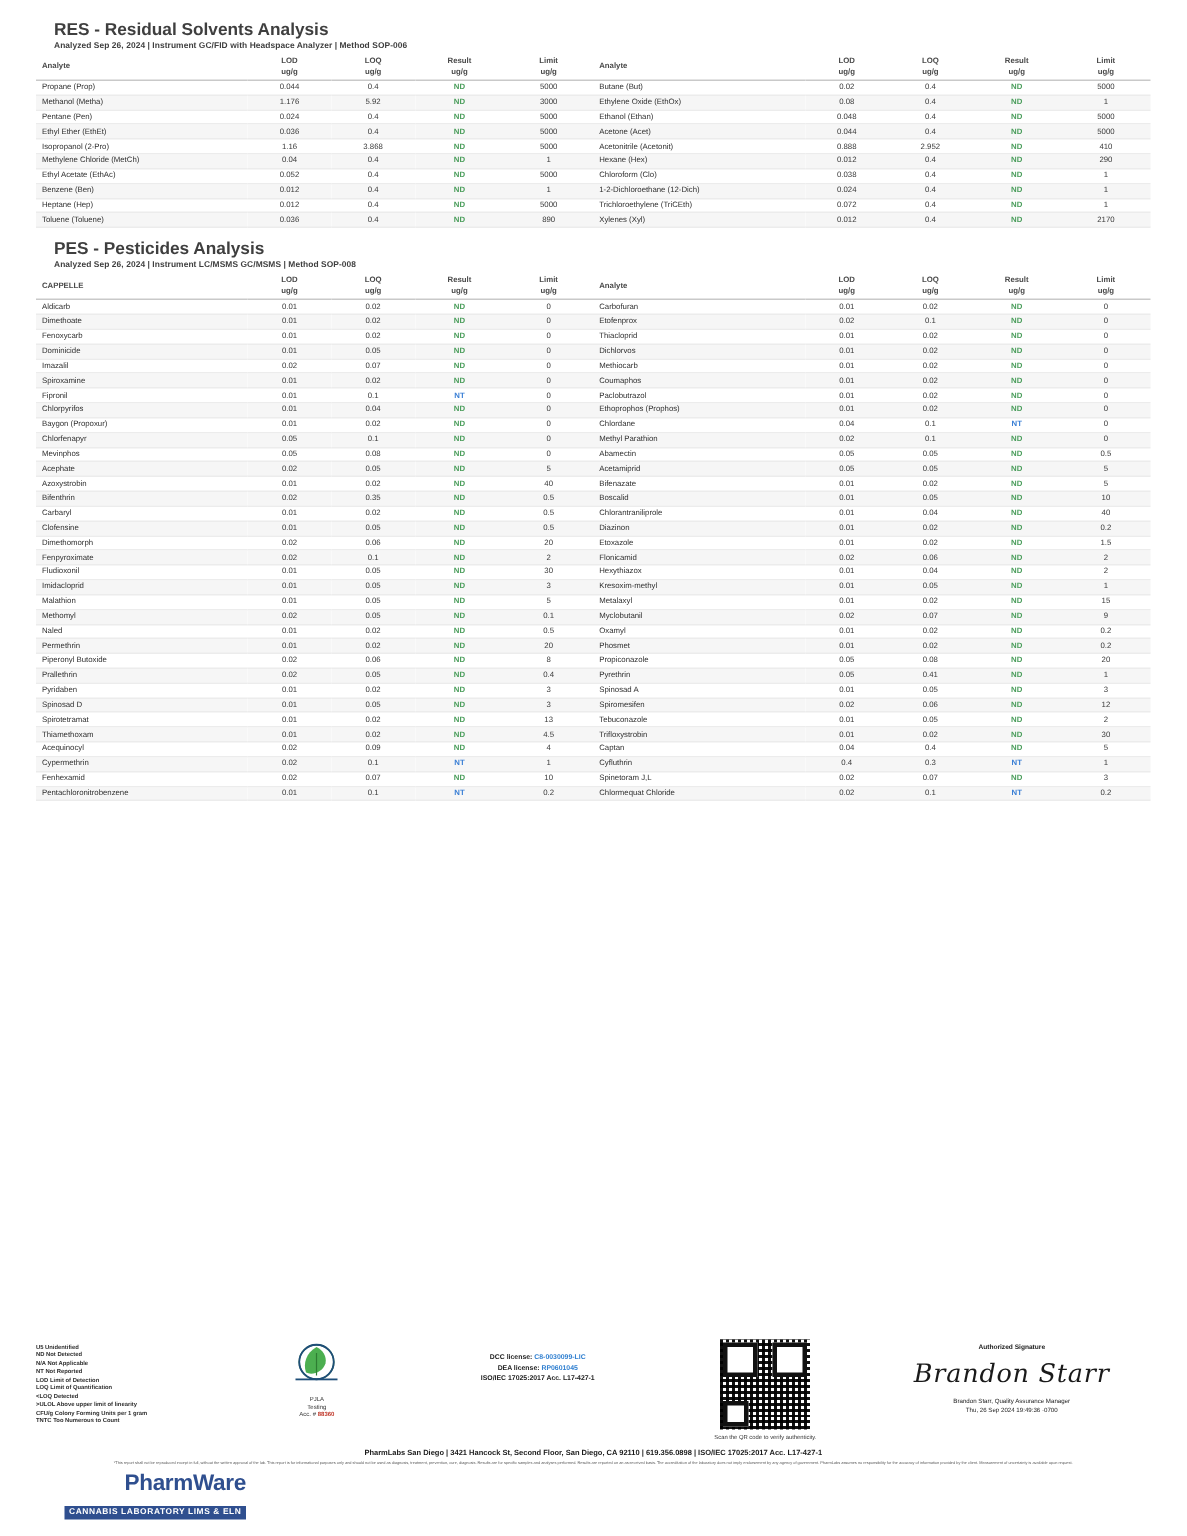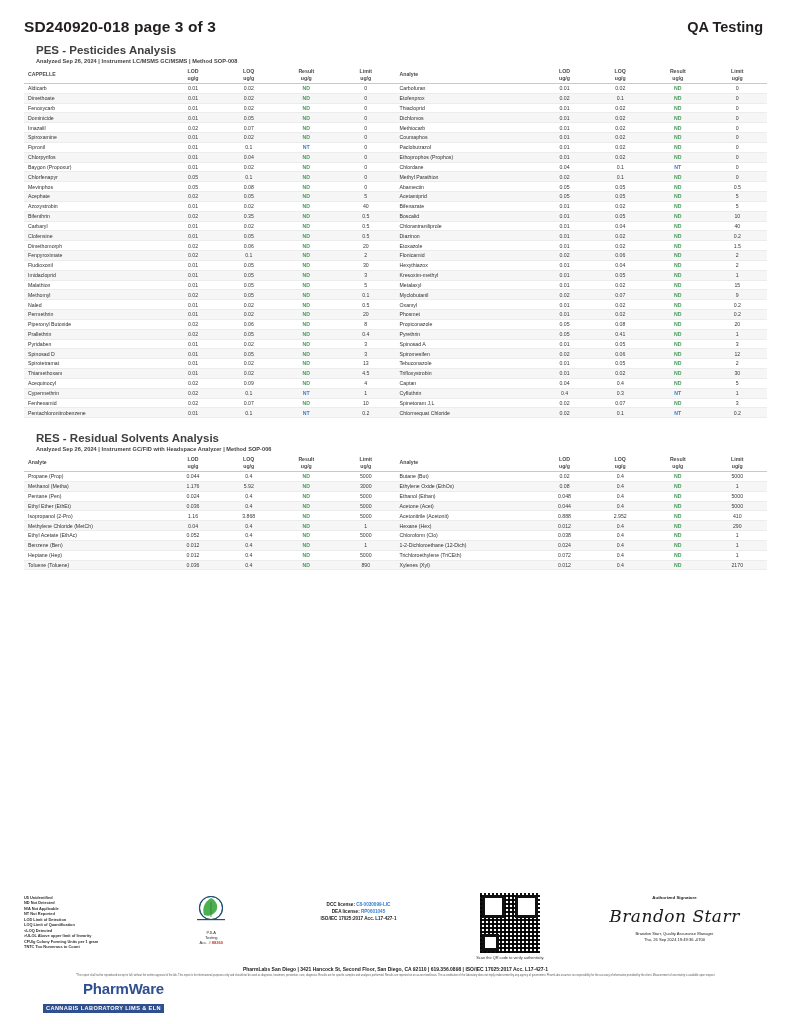--- a/index.html
+++ b/index.html
@@ -250,23 +250,214 @@
     padding: 1.5px 3px;
     display: inline-block;
     margin-top: 1px;
   }
 </style>
 </head>
 <body>
 
 <div class="page">
 
-  <div class="doc-header">
-    <div class="doc-id">SD240920-018 page 3 of 3</div>
-    <div class="doc-qa">QA Testing</div>
+
+  <div class="section" style="margin-top:14px;">
+    <div class="section-title">RES - Residual Solvents Analysis</div>
+    <div class="section-sub">Analyzed Sep 26, 2024  |  Instrument GC/FID with Headspace Analyzer  |  Method SOP-006</div>
+    <div class="tbl-wrap">
+      <table class="analytes">
+        <colgroup>
+            <col class="c-analyte">
+            <col class="c-lod">
+            <col class="c-loq">
+            <col class="c-res">
+            <col class="c-lim">
+          </colgroup>
+        <thead>
+            <tr>
+              <th class="left">Analyte</th>
+              <th>LOD
+ug/g</th>
+              <th>LOQ
+ug/g</th>
+              <th>Result
+ug/g</th>
+              <th>Limit
+ug/g</th>
+            </tr>
+          </thead>
+        <tbody>
+            <tr>
+              <td class="left">Propane (Prop)</td>
+              <td>0.044</td>
+              <td>0.4</td>
+              <td><span class="nd">ND</span></td>
+              <td>5000</td>
+            </tr>
+            <tr>
+              <td class="left">Methanol (Metha)</td>
+              <td>1.176</td>
+              <td>5.92</td>
+              <td><span class="nd">ND</span></td>
+              <td>3000</td>
+            </tr>
+            <tr>
+              <td class="left">Pentane (Pen)</td>
+              <td>0.024</td>
+              <td>0.4</td>
+              <td><span class="nd">ND</span></td>
+              <td>5000</td>
+            </tr>
+            <tr>
+              <td class="left">Ethyl Ether (EthEt)</td>
+              <td>0.036</td>
+              <td>0.4</td>
+              <td><span class="nd">ND</span></td>
+              <td>5000</td>
+            </tr>
+            <tr>
+              <td class="left">Isopropanol (2-Pro)</td>
+              <td>1.16</td>
+              <td>3.868</td>
+              <td><span class="nd">ND</span></td>
+              <td>5000</td>
+            </tr>
+            <tr>
+              <td class="left">Methylene Chloride (MetCh)</td>
+              <td>0.04</td>
+              <td>0.4</td>
+              <td><span class="nd">ND</span></td>
+              <td>1</td>
+            </tr>
+            <tr>
+              <td class="left">Ethyl Acetate (EthAc)</td>
+              <td>0.052</td>
+              <td>0.4</td>
+              <td><span class="nd">ND</span></td>
+              <td>5000</td>
+            </tr>
+            <tr>
+              <td class="left">Benzene (Ben)</td>
+              <td>0.012</td>
+              <td>0.4</td>
+              <td><span class="nd">ND</span></td>
+              <td>1</td>
+            </tr>
+            <tr>
+              <td class="left">Heptane (Hep)</td>
+              <td>0.012</td>
+              <td>0.4</td>
+              <td><span class="nd">ND</span></td>
+              <td>5000</td>
+            </tr>
+            <tr>
+              <td class="left">Toluene (Toluene)</td>
+              <td>0.036</td>
+              <td>0.4</td>
+              <td><span class="nd">ND</span></td>
+              <td>890</td>
+            </tr>
+          </tbody>
+      </table>
+      <table class="analytes">
+        <colgroup>
+            <col class="c-analyte">
+            <col class="c-lod">
+            <col class="c-loq">
+            <col class="c-res">
+            <col class="c-lim">
+          </colgroup>
+        <thead>
+            <tr>
+              <th class="left">Analyte</th>
+              <th>LOD
+ug/g</th>
+              <th>LOQ
+ug/g</th>
+              <th>Result
+ug/g</th>
+              <th>Limit
+ug/g</th>
+            </tr>
+          </thead>
+        <tbody>
+            <tr>
+              <td class="left">Butane (But)</td>
+              <td>0.02</td>
+              <td>0.4</td>
+              <td><span class="nd">ND</span></td>
+              <td>5000</td>
+            </tr>
+            <tr>
+              <td class="left">Ethylene Oxide (EthOx)</td>
+              <td>0.08</td>
+              <td>0.4</td>
+              <td><span class="nd">ND</span></td>
+              <td>1</td>
+            </tr>
+            <tr>
+              <td class="left">Ethanol (Ethan)</td>
+              <td>0.048</td>
+              <td>0.4</td>
+              <td><span class="nd">ND</span></td>
+              <td>5000</td>
+            </tr>
+            <tr>
+              <td class="left">Acetone (Acet)</td>
+              <td>0.044</td>
+              <td>0.4</td>
+              <td><span class="nd">ND</span></td>
+              <td>5000</td>
+            </tr>
+            <tr>
+              <td class="left">Acetonitrile (Acetonit)</td>
+              <td>0.888</td>
+              <td>2.952</td>
+              <td><span class="nd">ND</span></td>
+              <td>410</td>
+            </tr>
+            <tr>
+              <td class="left">Hexane (Hex)</td>
+              <td>0.012</td>
+              <td>0.4</td>
+              <td><span class="nd">ND</span></td>
+              <td>290</td>
+            </tr>
+            <tr>
+              <td class="left">Chloroform (Clo)</td>
+              <td>0.038</td>
+              <td>0.4</td>
+              <td><span class="nd">ND</span></td>
+              <td>1</td>
+            </tr>
+            <tr>
+              <td class="left">1-2-Dichloroethane (12-Dich)</td>
+              <td>0.024</td>
+              <td>0.4</td>
+              <td><span class="nd">ND</span></td>
+              <td>1</td>
+            </tr>
+            <tr>
+              <td class="left">Trichloroethylene (TriCEth)</td>
+              <td>0.072</td>
+              <td>0.4</td>
+              <td><span class="nd">ND</span></td>
+              <td>1</td>
+            </tr>
+            <tr>
+              <td class="left">Xylenes (Xyl)</td>
+              <td>0.012</td>
+              <td>0.4</td>
+              <td><span class="nd">ND</span></td>
+              <td>2170</td>
+            </tr>
+          </tbody>
+      </table>
+    </div>
   </div>
 
   <div class="section">
     <div class="section-title">PES - Pesticides Analysis</div>
     <div class="section-sub">Analyzed Sep 26, 2024  |  Instrument LC/MSMS GC/MSMS  |  Method SOP-008</div>
     <div class="tbl-wrap">
       <table class="analytes">
         <colgroup>
             <col class="c-analyte">
             <col class="c-lod">
@@ -780,215 +971,20 @@
               <td>0.07</td>
               <td><span class="nd">ND</span></td>
               <td>3</td>
             </tr>
             <tr>
               <td class="left">Chlormequat Chloride</td>
               <td>0.02</td>
               <td>0.1</td>
               <td><span class="nt">NT</span></td>
               <td>0.2</td>
-            </tr>
-          </tbody>
-      </table>
-    </div>
-  </div>
-
-  <div class="section" style="margin-top:14px;">
-    <div class="section-title">RES - Residual Solvents Analysis</div>
-    <div class="section-sub">Analyzed Sep 26, 2024  |  Instrument GC/FID with Headspace Analyzer  |  Method SOP-006</div>
-    <div class="tbl-wrap">
-      <table class="analytes">
-        <colgroup>
-            <col class="c-analyte">
-            <col class="c-lod">
-            <col class="c-loq">
-            <col class="c-res">
-            <col class="c-lim">
-          </colgroup>
-        <thead>
-            <tr>
-              <th class="left">Analyte</th>
-              <th>LOD
-ug/g</th>
-              <th>LOQ
-ug/g</th>
-              <th>Result
-ug/g</th>
-              <th>Limit
-ug/g</th>
-            </tr>
-          </thead>
-        <tbody>
-            <tr>
-              <td class="left">Propane (Prop)</td>
-              <td>0.044</td>
-              <td>0.4</td>
-              <td><span class="nd">ND</span></td>
-              <td>5000</td>
-            </tr>
-            <tr>
-              <td class="left">Methanol (Metha)</td>
-              <td>1.176</td>
-              <td>5.92</td>
-              <td><span class="nd">ND</span></td>
-              <td>3000</td>
-            </tr>
-            <tr>
-              <td class="left">Pentane (Pen)</td>
-              <td>0.024</td>
-              <td>0.4</td>
-              <td><span class="nd">ND</span></td>
-              <td>5000</td>
-            </tr>
-            <tr>
-              <td class="left">Ethyl Ether (EthEt)</td>
-              <td>0.036</td>
-              <td>0.4</td>
-              <td><span class="nd">ND</span></td>
-              <td>5000</td>
-            </tr>
-            <tr>
-              <td class="left">Isopropanol (2-Pro)</td>
-              <td>1.16</td>
-              <td>3.868</td>
-              <td><span class="nd">ND</span></td>
-              <td>5000</td>
-            </tr>
-            <tr>
-              <td class="left">Methylene Chloride (MetCh)</td>
-              <td>0.04</td>
-              <td>0.4</td>
-              <td><span class="nd">ND</span></td>
-              <td>1</td>
-            </tr>
-            <tr>
-              <td class="left">Ethyl Acetate (EthAc)</td>
-              <td>0.052</td>
-              <td>0.4</td>
-              <td><span class="nd">ND</span></td>
-              <td>5000</td>
-            </tr>
-            <tr>
-              <td class="left">Benzene (Ben)</td>
-              <td>0.012</td>
-              <td>0.4</td>
-              <td><span class="nd">ND</span></td>
-              <td>1</td>
-            </tr>
-            <tr>
-              <td class="left">Heptane (Hep)</td>
-              <td>0.012</td>
-              <td>0.4</td>
-              <td><span class="nd">ND</span></td>
-              <td>5000</td>
-            </tr>
-            <tr>
-              <td class="left">Toluene (Toluene)</td>
-              <td>0.036</td>
-              <td>0.4</td>
-              <td><span class="nd">ND</span></td>
-              <td>890</td>
-            </tr>
-          </tbody>
-      </table>
-      <table class="analytes">
-        <colgroup>
-            <col class="c-analyte">
-            <col class="c-lod">
-            <col class="c-loq">
-            <col class="c-res">
-            <col class="c-lim">
-          </colgroup>
-        <thead>
-            <tr>
-              <th class="left">Analyte</th>
-              <th>LOD
-ug/g</th>
-              <th>LOQ
-ug/g</th>
-              <th>Result
-ug/g</th>
-              <th>Limit
-ug/g</th>
-            </tr>
-          </thead>
-        <tbody>
-            <tr>
-              <td class="left">Butane (But)</td>
-              <td>0.02</td>
-              <td>0.4</td>
-              <td><span class="nd">ND</span></td>
-              <td>5000</td>
-            </tr>
-            <tr>
-              <td class="left">Ethylene Oxide (EthOx)</td>
-              <td>0.08</td>
-              <td>0.4</td>
-              <td><span class="nd">ND</span></td>
-              <td>1</td>
-            </tr>
-            <tr>
-              <td class="left">Ethanol (Ethan)</td>
-              <td>0.048</td>
-              <td>0.4</td>
-              <td><span class="nd">ND</span></td>
-              <td>5000</td>
-            </tr>
-            <tr>
-              <td class="left">Acetone (Acet)</td>
-              <td>0.044</td>
-              <td>0.4</td>
-              <td><span class="nd">ND</span></td>
-              <td>5000</td>
-            </tr>
-            <tr>
-              <td class="left">Acetonitrile (Acetonit)</td>
-              <td>0.888</td>
-              <td>2.952</td>
-              <td><span class="nd">ND</span></td>
-              <td>410</td>
-            </tr>
-            <tr>
-              <td class="left">Hexane (Hex)</td>
-              <td>0.012</td>
-              <td>0.4</td>
-              <td><span class="nd">ND</span></td>
-              <td>290</td>
-            </tr>
-            <tr>
-              <td class="left">Chloroform (Clo)</td>
-              <td>0.038</td>
-              <td>0.4</td>
-              <td><span class="nd">ND</span></td>
-              <td>1</td>
-            </tr>
-            <tr>
-              <td class="left">1-2-Dichloroethane (12-Dich)</td>
-              <td>0.024</td>
-              <td>0.4</td>
-              <td><span class="nd">ND</span></td>
-              <td>1</td>
-            </tr>
-            <tr>
-              <td class="left">Trichloroethylene (TriCEth)</td>
-              <td>0.072</td>
-              <td>0.4</td>
-              <td><span class="nd">ND</span></td>
-              <td>1</td>
-            </tr>
-            <tr>
-              <td class="left">Xylenes (Xyl)</td>
-              <td>0.012</td>
-              <td>0.4</td>
-              <td><span class="nd">ND</span></td>
-              <td>2170</td>
             </tr>
           </tbody>
       </table>
     </div>
   </div>
 
   <div class="footer">
     <div class="footer-top">
 
       <div class="legend" style="white-space: pre-line;">U5 Unidentified

